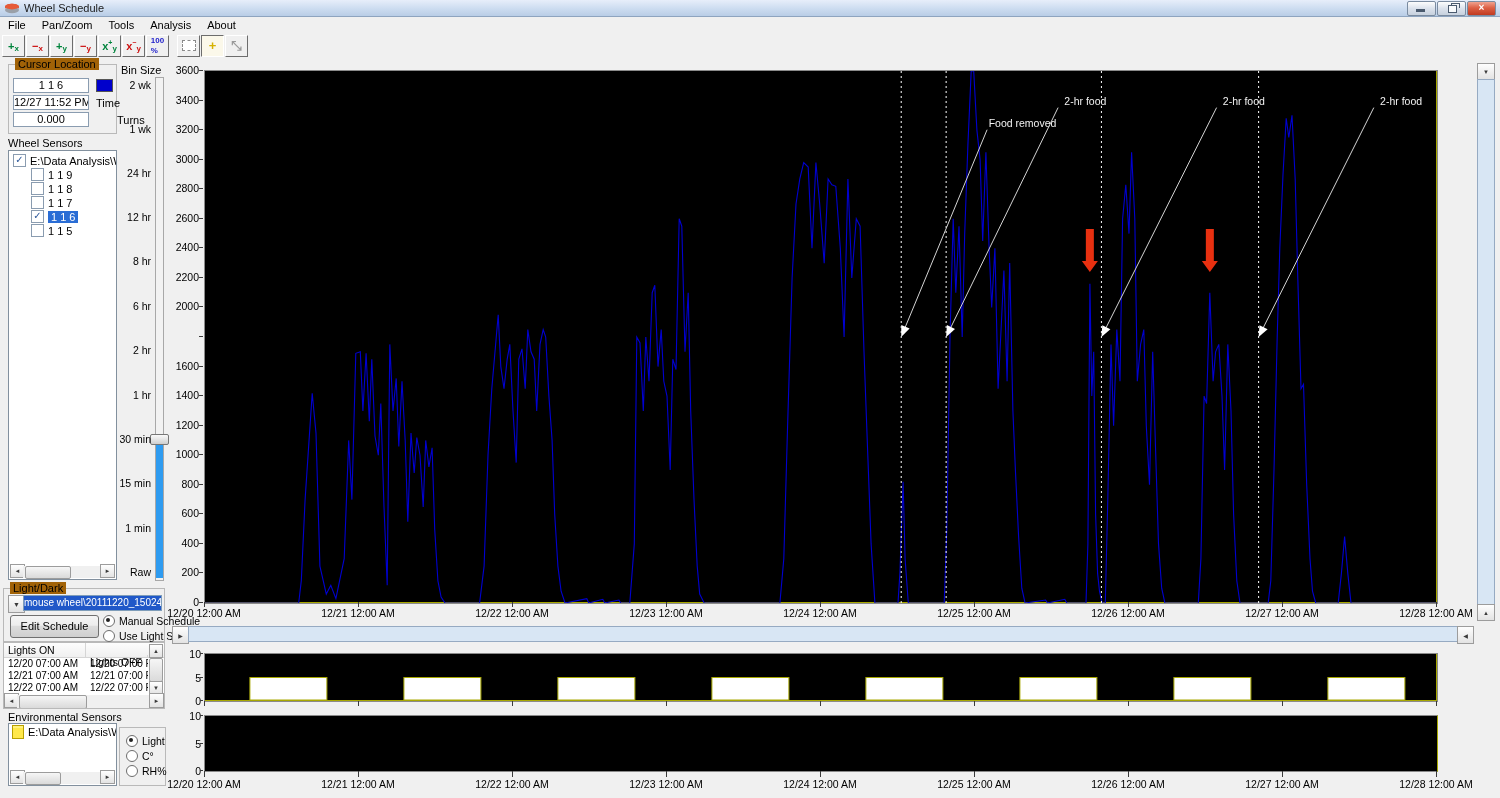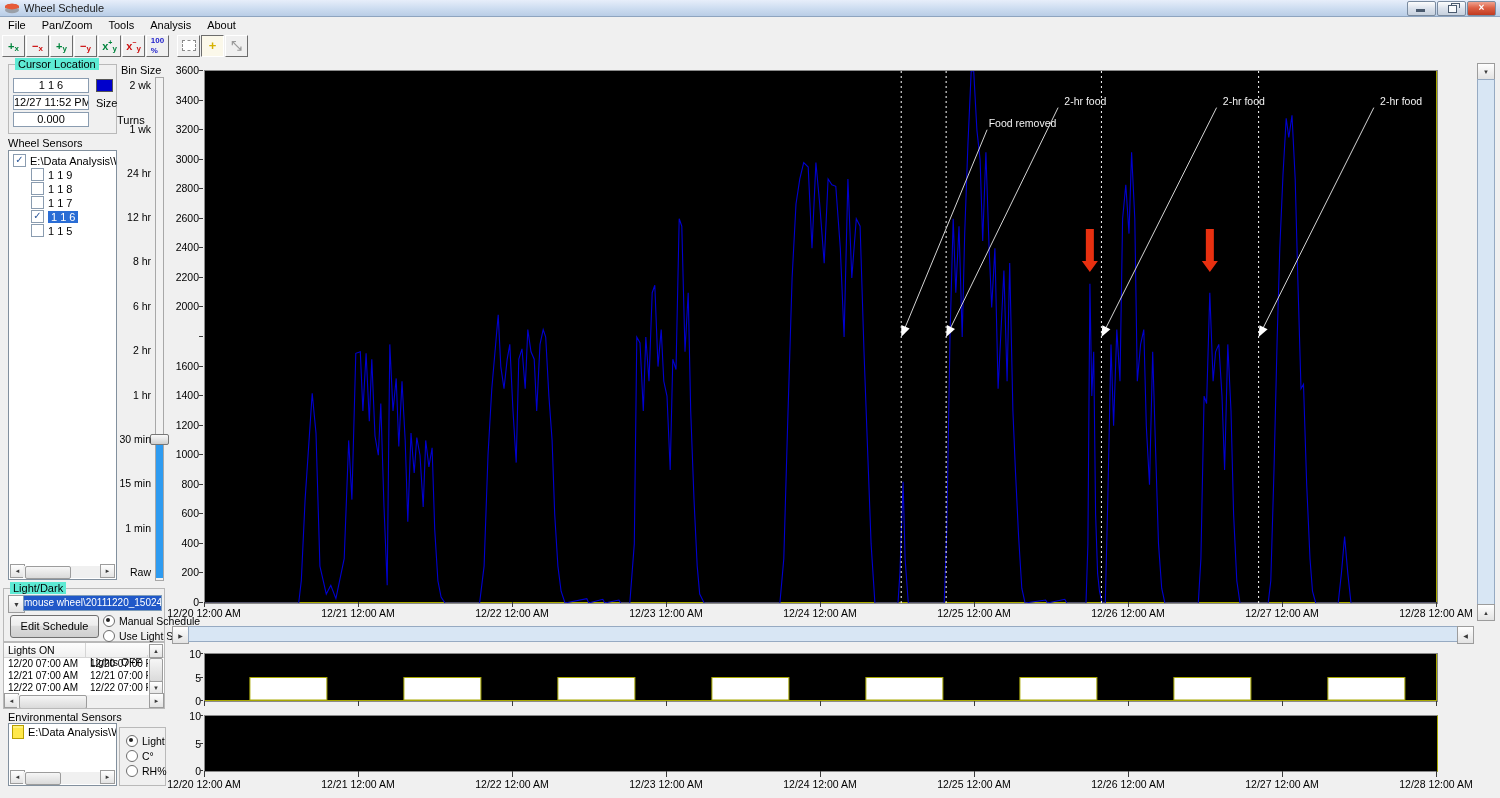--- a/index.html
+++ b/index.html
@@ -32,21 +32,21 @@
   .tb-main{font-weight:bold;font-size:11px;line-height:10px;}
   .tb-main.small{font-size:8px;}
   .tb-sub{font-size:8px;font-weight:bold;margin-top:5px;}
   .tb-acc{font-size:7px;font-weight:bold;margin-bottom:6px;}
   .green{color:#00843c;} .red{color:#cc1111;} .blue{color:#2222cc;} .gray{color:#9a9a9a;}
   .yellow{color:#d6b200;}
   .tb-glyph{font-size:13px;font-weight:bold;}
   .dash-rect{width:12px;height:9px;border:1px dashed #8a8a8a;background:#fff;}
   
   .gb{position:absolute;border:1px solid #b9b9b9;background:transparent;}
-  .gb-legend{position:absolute;top:-7px;left:6px;background:#5eead4;padding:0 3px;font-size:11px;white-space:nowrap;}
+  .gb-legend{position:absolute;top:-7px;left:6px;background:#a16207;padding:0 3px;font-size:11px;white-space:nowrap;}
   .field{position:absolute;background:#fff;border:1px solid #8a9cb0;text-align:center;
     font-size:11px;line-height:13px;overflow:hidden;white-space:nowrap;}
   .side-label{position:absolute;font-size:11px;}
   .listbox{position:absolute;background:#fff;border:1px solid #82909e;overflow:hidden;}
   .tree-row{display:flex;align-items:center;height:13px;margin-top:1px;white-space:nowrap;}
   .cbx{width:11px;height:11px;background:#fff;border:1px solid #8a9cb0;margin-right:4px;
     font-size:10px;line-height:9px;text-align:center;color:#2b579a;flex:none;}
   .tree-label{font-size:11px;}
   .tree-label.sel{background:#2a6dd5;color:#fff;padding:0 3px;}
   .radio-row{display:flex;align-items:center;margin-bottom:3px;white-space:nowrap;}
@@ -159,21 +159,21 @@
         <span class="tb-glyph gray">⤡</span>
       </div>
     </div>
 
   <div class="gb" style="left:8px;top:64px;width:107px;height:68px;">
     <span class="gb-legend">Cursor Location</span>
   </div>
   <div class="field" style="left:13px;top:78px;width:74px;height:13px;">1 1 6</div>
   <div class="abs" style="left:96px;top:79px;width:15px;height:11px;background:#0000cc;border:1px solid #555;"></div>
   <div class="field" style="left:13px;top:95px;width:74px;height:13px;">12/27 11:52 PM</div>
-  <div class="side-label" style="left:96px;top:97px;">Size</div>
+  <div class="side-label" style="left:96px;top:97px;">Time</div>
   <div class="field" style="left:13px;top:112px;width:74px;height:13px;">0.000</div>
   <div class="side-label" style="left:96px;top:114px;margin-left:21px;">Turns</div>
 
   <div class="side-label" style="left:8px;top:137px;">Wheel Sensors</div>
   <div class="listbox" style="left:8px;top:150px;width:107px;height:428px;">
     <div id="sensor-tree" style="padding:2px 0 0 3px;">
         <div class="tree-row" style="padding-left: 1px;">
           <span class="cbx">✓</span>
           <span class="tree-label">E:\Data Analysis\Wheel</span>
         </div>

